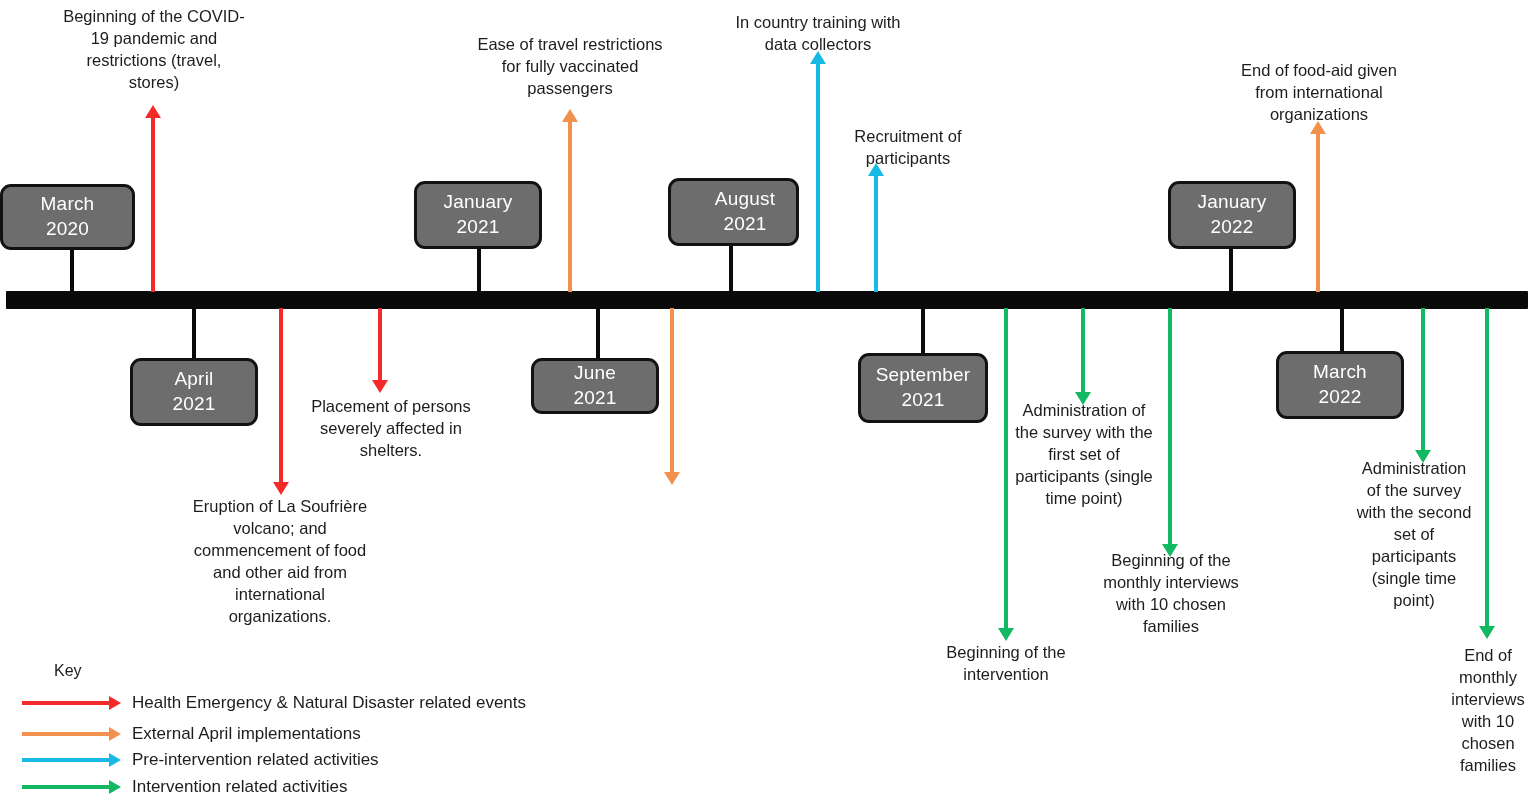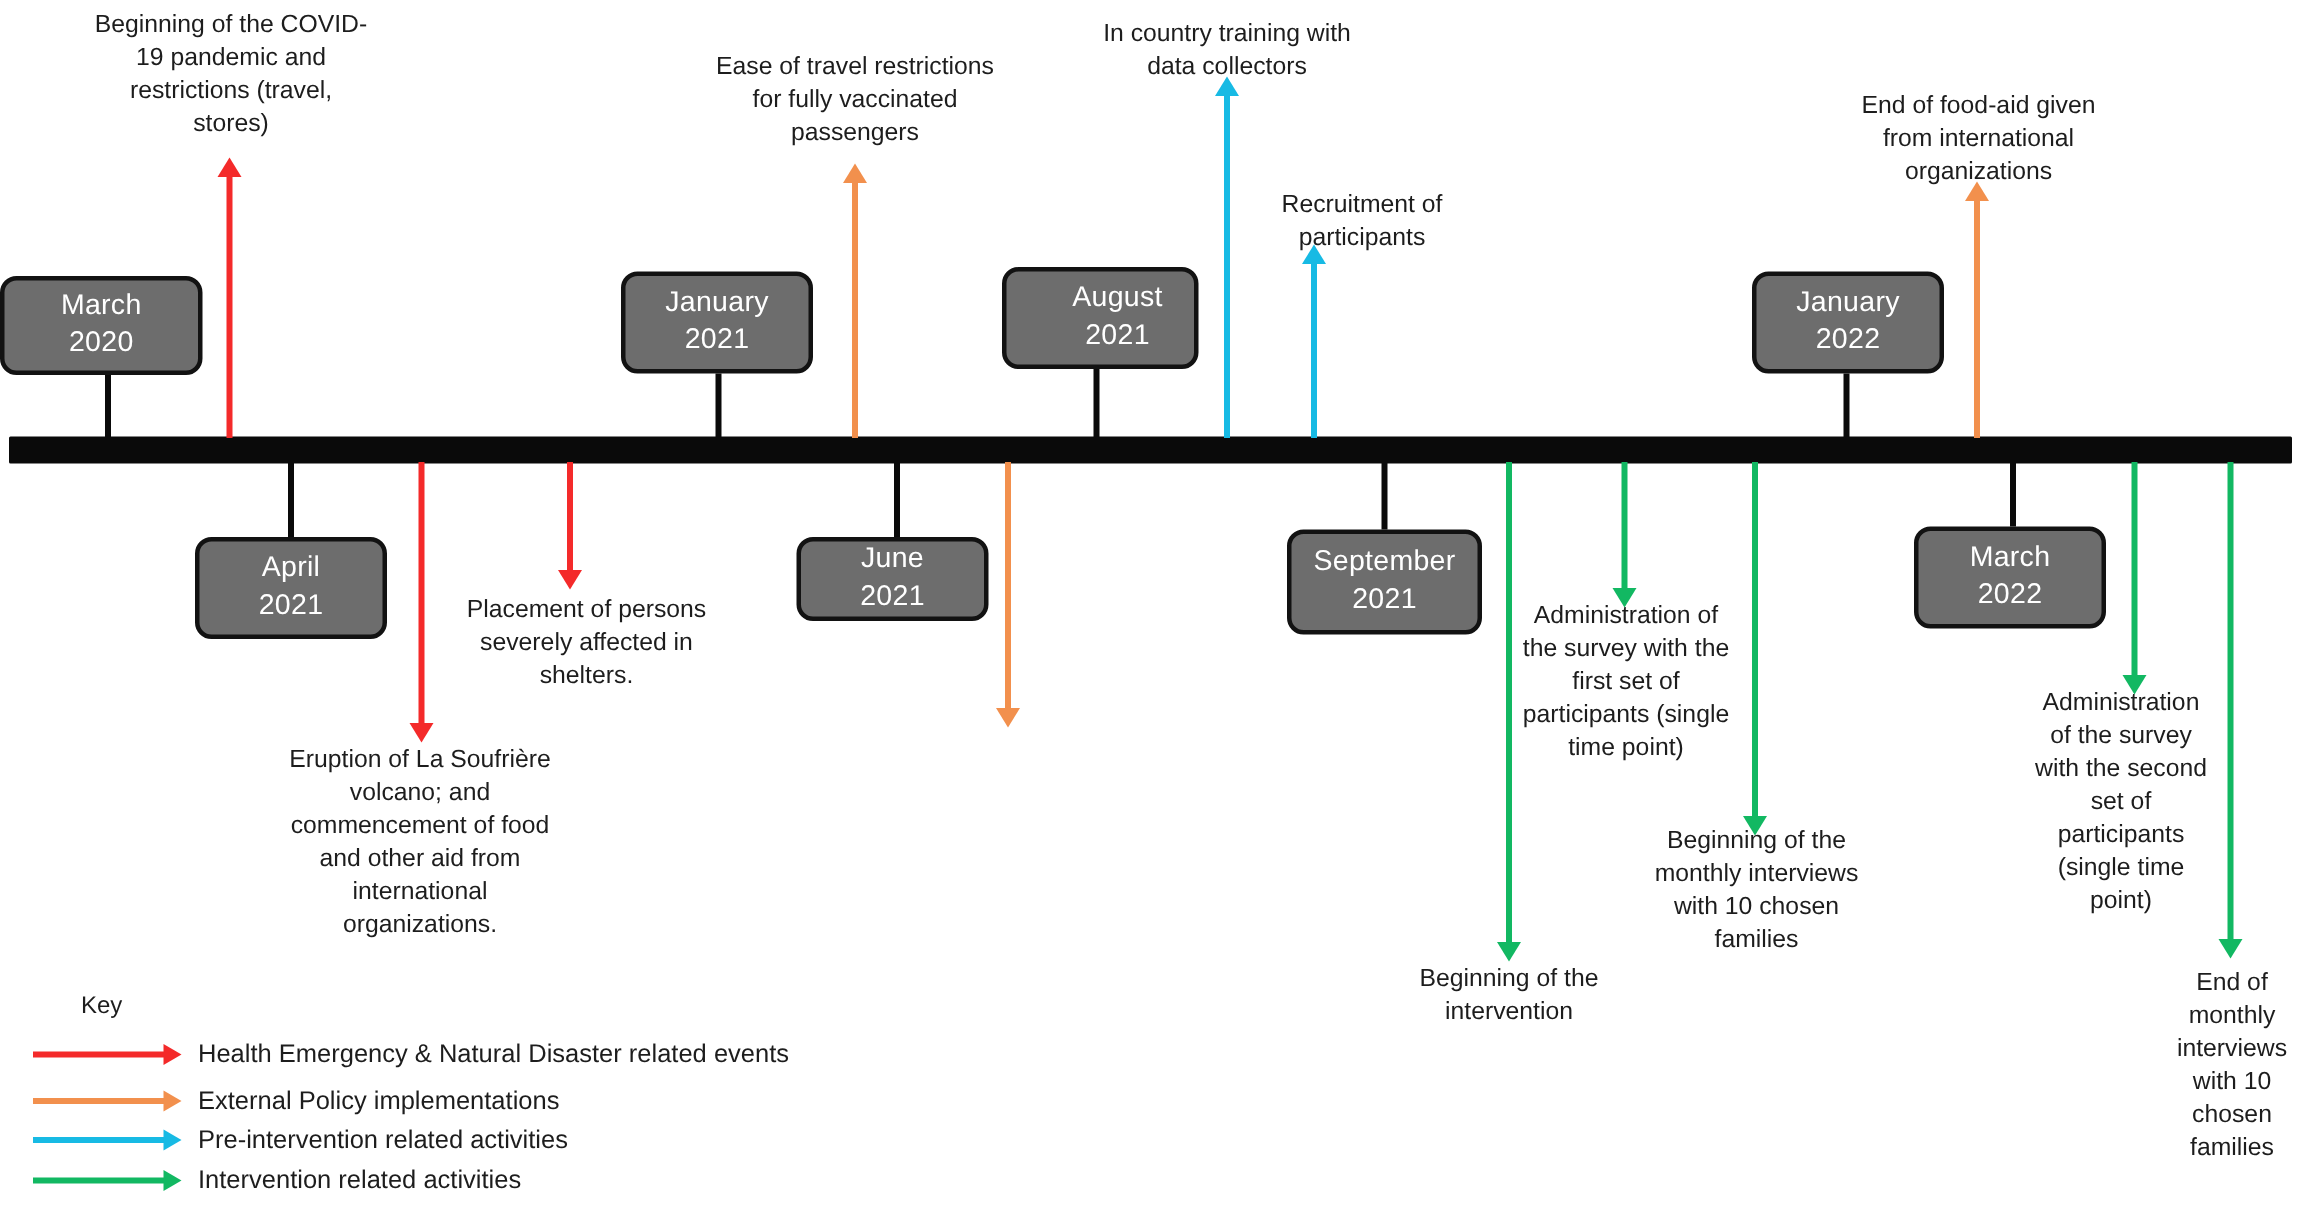--- a/index.html
+++ b/index.html
@@ -265,21 +265,21 @@
       <div class="legend-line" style="background:#f42a2a;">
         <div class="lhead" style="border-left-color:#f42a2a;"></div>
       </div>
       <div class="legend-label">Health Emergency &amp; Natural Disaster related events</div>
     </div>
 
     <div class="legend-row" style="left:22px; top:725px;">
       <div class="legend-line" style="background:#f2904d;">
         <div class="lhead" style="border-left-color:#f2904d;"></div>
       </div>
-      <div class="legend-label">External Policy implementations</div>
+      <div class="legend-label">External April implementations</div>
     </div>
 
     <div class="legend-row" style="left:22px; top:751px;justify-content:flex-end;">
       <div class="legend-line" style="background:#17bae4;">
         <div class="lhead" style="border-left-color:#17bae4;"></div>
       </div>
       <div class="legend-label">Pre-intervention related activities</div>
     </div>
 
     <div class="legend-row" style="left:22px; top:778px;">

